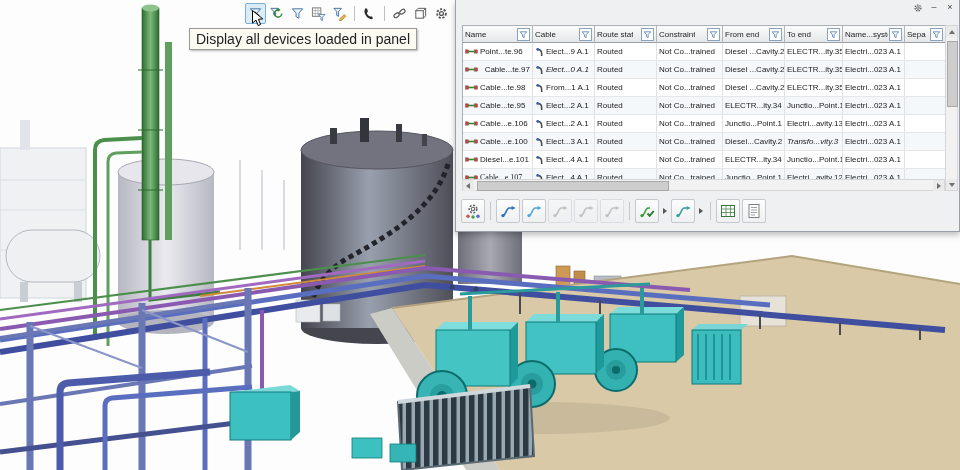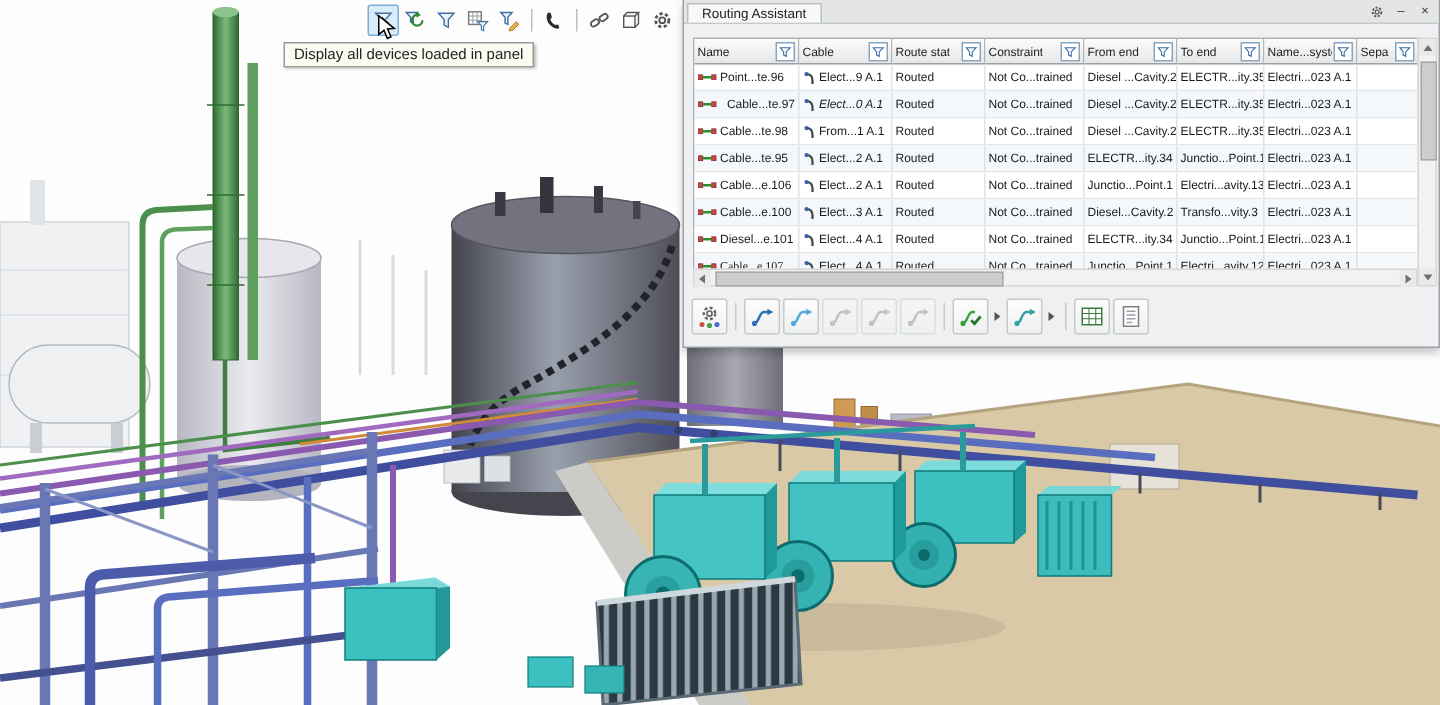--- a/index.html
+++ b/index.html
@@ -9,21 +9,21 @@
   .scene{width:100%;height:100%;display:block}
 
   
   .main-toolbar{position:absolute;left:245px;top:3px;display:flex;align-items:center}
   .tbtn{width:21px;height:21px;display:flex;align-items:center;justify-content:center;
         border:1px solid transparent;box-sizing:border-box}
   .tbtn svg{width:15px;height:15px}
   .tbtn.active{background:#dcebf8;border-color:#7ab0d8;border-radius:2px}
   .tsep{width:1px;height:15px;background:#bfbfbf;margin:0 4px}
   .tooltip{position:absolute;left:189px;top:28px;background:#fbfbf2;border:1px solid #9a9a9a;
-           font-size:10px;padding:2px 6px;color:#222;white-space:nowrap;
+           font-size:14px;padding:2px 6px;color:#222;white-space:nowrap;
            box-shadow:1px 1px 2px rgba(0,0,0,.28);z-index:6}
   .cursor{position:absolute;left:251px;top:9px;width:13px;height:19px;z-index:7}
 
   
   .panel{position:absolute;left:455px;top:0;width:505px;height:232px;background:#eef0f1;
          border:1px solid #9aa0a8;border-top:none;box-sizing:border-box;
          box-shadow:0 3px 6px rgba(0,0,0,.25);z-index:10}
   .tabstrip{position:absolute;left:0;right:0;top:0;height:15px;background:#e4e6e6;
             border-bottom:1px solid #c6c9cb;display:flex;align-items:flex-end}
   .tab{background:#f7f8f8;border:1px solid #b9bdbf;border-bottom:none;font-size:9px;
@@ -308,23 +308,20 @@
     </div>
   </div>
 
 <svg class="cursor" viewBox="0 0 13 19">
   <path d="M1.5 1.5L1.5 14L5 11.2L7.2 16.6L9.6 15.5L7.4 10.3L11.8 9.9Z" fill="#fff" stroke="#000" stroke-width="1"></path>
 </svg>
 
 <div class="tooltip">Display all devices loaded in panel</div>
 
 <div class="panel">
-  <div class="tabstrip">
-    <div class="tab">Routing Assistant</div>
-  </div>
   <div class="winctl">
       <div class="wbtn">
         <svg viewBox="0 0 16 16" width="10" height="10">
           <g fill="none" stroke="#555">
             <circle cx="8" cy="8" r="2.1" stroke-width="1.3"></circle>
             <circle cx="8" cy="8" r="4.7" stroke-width="2" stroke-dasharray="2.3 1.7"></circle>
           </g>
         </svg>
       </div>
       <div class="wbtn">–</div>
@@ -616,21 +613,21 @@
           </div>
           <div class="td" style="width: 62px;">
             <span>Routed</span>
           </div>
           <div class="td" style="width: 66px;">
             <span>Not Co...trained</span>
           </div>
           <div class="td" style="width: 62px;">
             <span>Diesel...Cavity.2</span>
           </div>
-          <div class="td" style="width: 58px;">
+          <div class="td" style="width: 58px; font-style: italic;">
             <span>Transfo...vity.3</span>
           </div>
           <div class="td" style="width: 62px;">
             <span>Electri...023 A.1</span>
           </div>
           <div class="td" style="width: 41px;">
             <span></span>
           </div>
         </div>
         <div class="tr">

